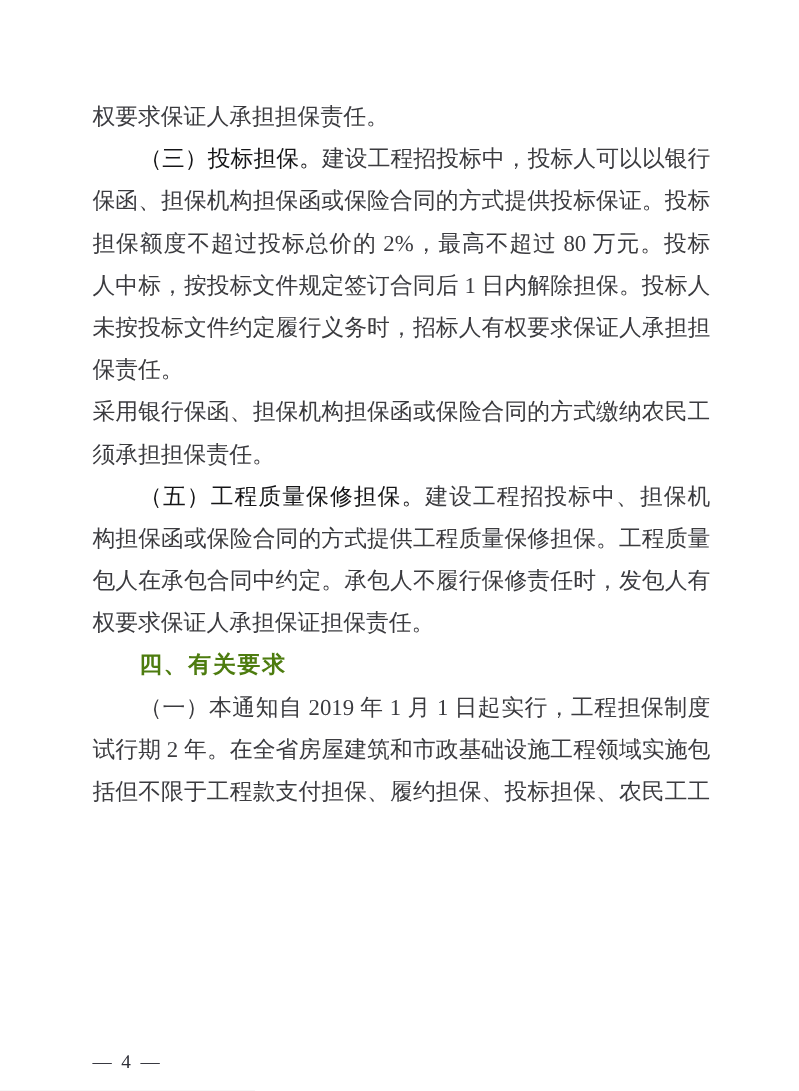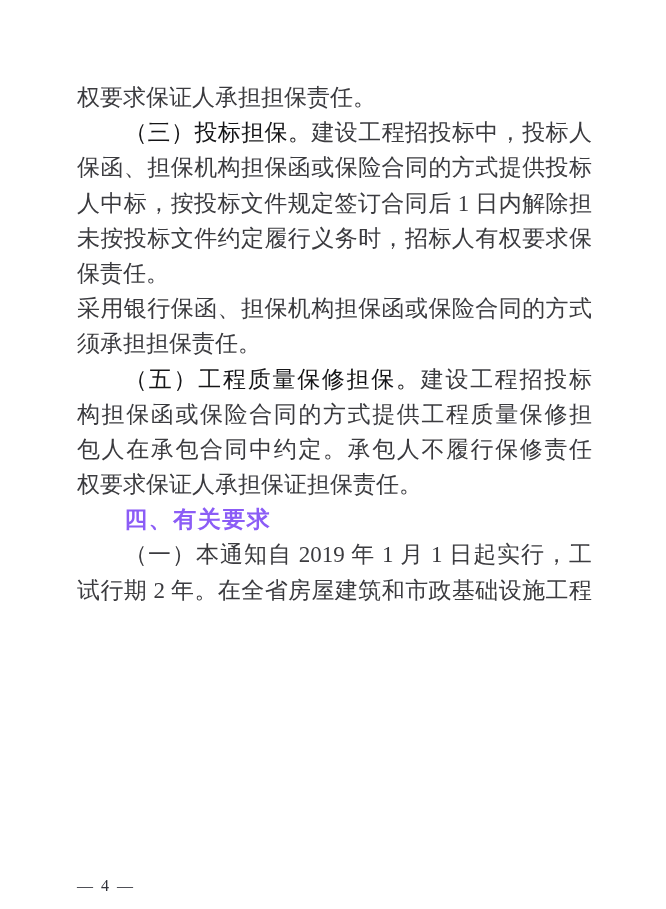--- a/index.html
+++ b/index.html
@@ -16,42 +16,42 @@
     overflow: hidden;
     font-family: "Liberation Serif", "DejaVu Serif", serif;
   }
   .text-block {
     position: absolute;
     left: 77px;
     top: 80px;
     width: 515px;
   }
   .line {
-    font-size: 23px;
+    font-size: 19px;
     line-height: 35.2px;
     height: 35.2px;
     color: #3b3b3f;
     text-align: justify;
     text-align-last: justify;
     overflow: hidden;
   }
   .line.end {
     text-align-last: left;
   }
   .line.indent {
     text-indent: 2.05em;
   }
   .bold {
     font-weight: normal;
     color: #151517;
   }
   .heading-sans {
     font-weight: bold;
     font-family: Liberation Serif, serif;
-    color: #8b5cf6;
+    color: #4d7c0f;
     letter-spacing: 1.5px;
     margin-top: 18px;
   }
   .footer {
     position: absolute;
     left: 77px;
     top: 872px;
     font-size: 16px;
     line-height: 28px;
     color: #2f3038;
@@ -61,33 +61,35 @@
 </head>
 <body>
 
 <div class="page">
   <div class="text-block">
 
     <div class="line end"><span>权要求保证人承担担保责任。</span></div>
 
     <div class="line indent"><span class="bold">（三）投标担保。</span><span>建设工程招投标中，投标人可以以银行</span></div>
     <div class="line"><span>保函、担保机构担保函或保险合同的方式提供投标保证。投标</span></div>
+    <div class="line"><span>担保额度不超过投标总价的 2%，最高不超过 80 万元。投标</span></div>
     <div class="line"><span>人中标，按投标文件规定签订合同后 1 日内解除担保。投标人</span></div>
     <div class="line"><span>未按投标文件约定履行义务时，招标人有权要求保证人承担担</span></div>
     <div class="line end"><span>保责任。</span></div>
 
     <div class="line"><span>采用银行保函、担保机构担保函或保险合同的方式缴纳农民工</span></div>
     <div class="line end"><span>须承担担保责任。</span></div>
 
     <div class="line indent"><span class="bold">（五）工程质量保修担保。</span><span>建设工程招投标中、担保机</span></div>
     <div class="line"><span>构担保函或保险合同的方式提供工程质量保修担保。工程质量</span></div>
     <div class="line"><span>包人在承包合同中约定。承包人不履行保修责任时，发包人有</span></div>
     <div class="line end"><span>权要求保证人承担保证担保责任。</span></div>
 
     <div class="line indent end"><span class="heading-sans">四、有关要求</span></div>
 
     <div class="line indent"><span>（一）本通知自 2019 年 1 月 1 日起实行，工程担保制度</span></div>
     <div class="line"><span>试行期 2 年。在全省房屋建筑和市政基础设施工程领域实施包</span></div>
+    <div class="line"><span>括但不限于工程款支付担保、履约担保、投标担保、农民工工</span></div>
 
   </div>
 
   <div class="footer">— 4 —</div>
 </div>
 
 </body></html>

